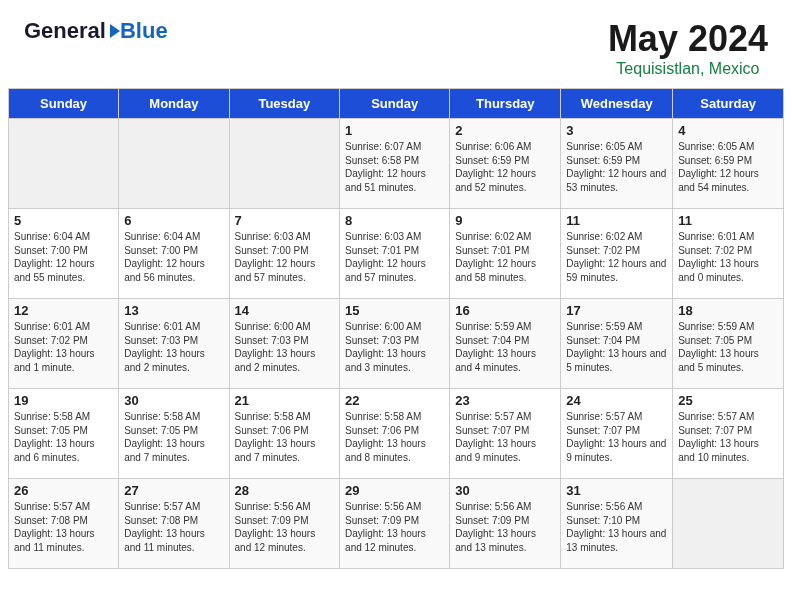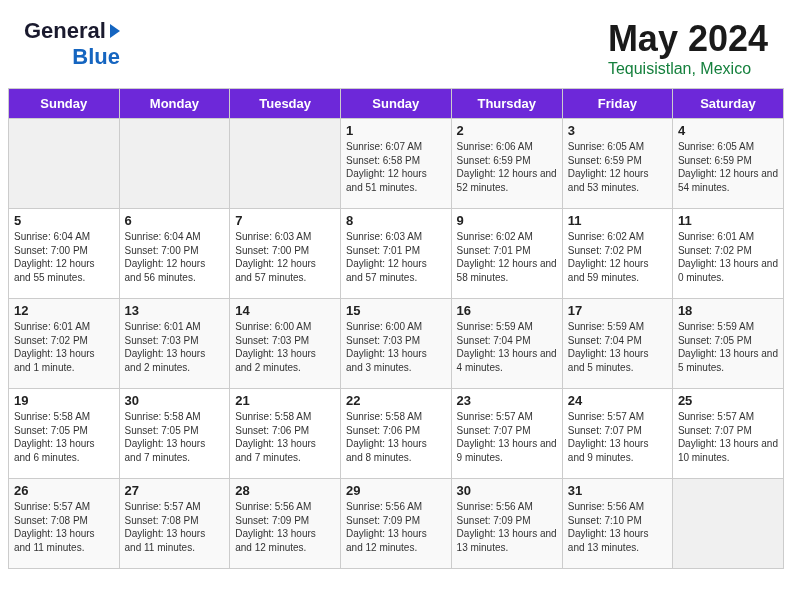--- a/index.html
+++ b/index.html
@@ -10,22 +10,22 @@
       min-height: 612px;
     }
     .header {
       display: flex;
       justify-content: space-between;
       align-items: flex-start;
       padding: 18px 24px 10px 24px;
     }
     .logo {
       display: flex;
-      flex-direction: column;
-      align-items: flex-end;
+      flex-direction: row;
+      align-items: flex-start;
     }
     .logo-text {
       display: flex;
       align-items: center;
       gap: 2px;
     }
     .logo-general {
       font-size: 22px;
       font-weight: bold;
       color: #1a1a2e;
@@ -38,42 +38,42 @@
     .logo-icon {
       width: 0;
       height: 0;
       border-left: 10px solid #1565c0;
       border-top: 7px solid transparent;
       border-bottom: 7px solid transparent;
       display: inline-block;
       margin-left: 2px;
     }
     .title-section {
-      text-align: left;
+      text-align: center;
       margin-left: 48px;
     }
     .month-title {
       font-size: 36px;
       font-weight: bold;
       color: #1a1a1a;
     }
     .location {
       font-size: 16px;
       color: #15803d;
     }
     .calendar {
       width: 100%;
       padding: 0 8px 8px 8px;
     }
     table {
       width: 100%;
       border-collapse: collapse;
     }
     thead tr th {
-      background: #6d28d9;
+      background: #1d4ed8;
       color: #fff;
       font-size: 13px;
       font-weight: bold;
       padding: 7px 12px;
       text-align: center;
       border: 1px solid #ccc;
     }
     tbody tr td {
       vertical-align: top;
       border: 1px solid #ccc;
@@ -125,21 +125,21 @@
 
 <div class="calendar">
   <table>
     <thead>
       <tr>
       <th>Sunday</th>
           <th>Monday</th>
           <th>Tuesday</th>
           <th>Sunday</th>
           <th>Thursday</th>
-          <th>Friday</th>
+          <th>Wednesday</th>
           <th>Saturday</th>
         </tr>
     </thead>
     <tbody id="calendar-body">
     <tr>
           <td class="empty-cell"></td>
           <td class="empty-cell"></td>
           <td class="empty-cell"></td>
           <td>
             <span class="day-number">1</span>

